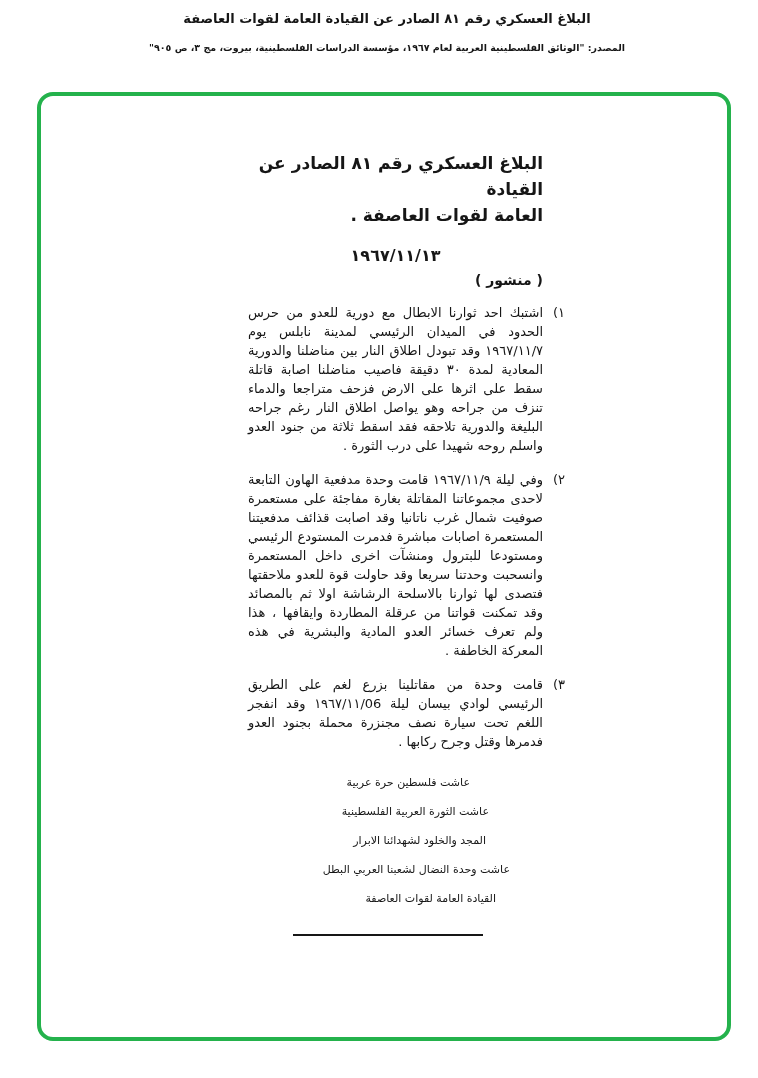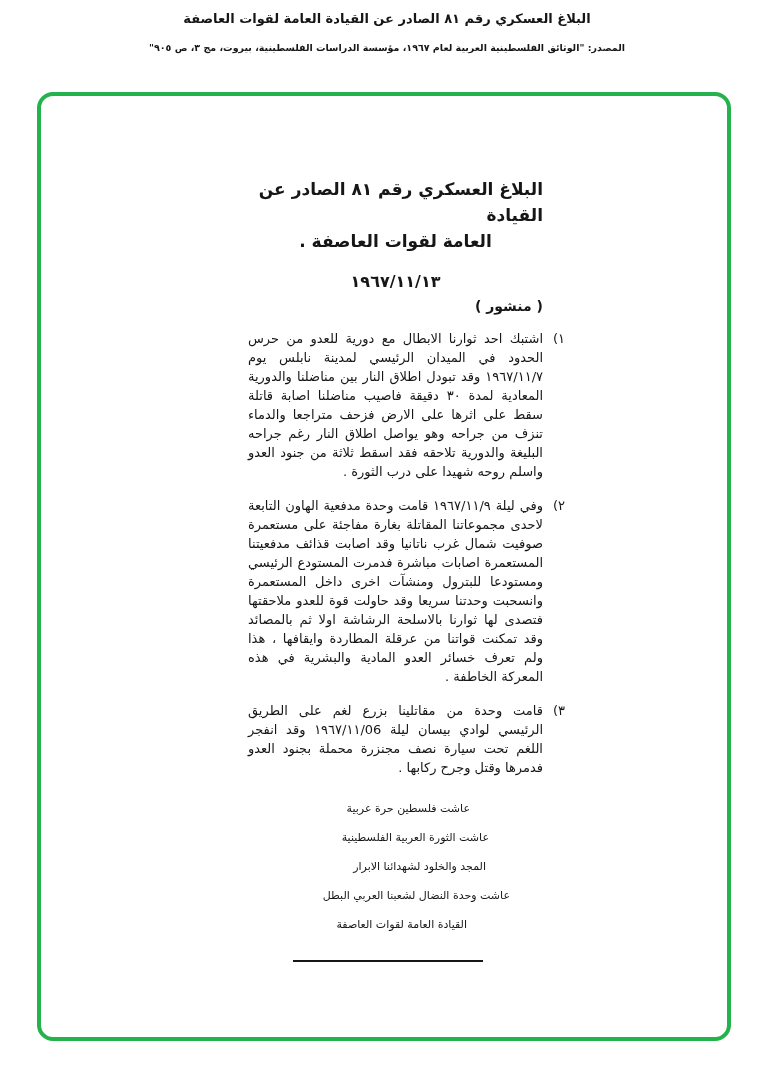--- a/index.html
+++ b/index.html
@@ -18,39 +18,39 @@
   
   .frame{
     position:absolute;left:37px;top:92px;width:686px;height:941px;
     border:4px solid #24b24c;border-radius:16px;background:#ffffff;
   }
 
   
   .scan{
     position:relative;direction:rtl;
     width:295px;margin-left:auto;margin-right:184px;
-    padding-top:80px;
+    padding-top:54px;
   }
   .title{font-size:17px;font-weight:bold;line-height:26px;}
   .title .l1{text-align:right;}
-  .title .l2{text-align:center;}
+  .title .l2{text-align:right;}
   .date{font-size:16px;font-weight:bold;text-align:center;margin-top:18px;letter-spacing:1.5px;}
   .published{font-size:14px;font-weight:bold;text-align:right;margin-top:7px;letter-spacing:1px;}
 
   .para{position:relative;margin-top:15px;font-size:13px;line-height:19px;}
   .pnum{position:absolute;right:-22px;top:0;font-size:13px;}
   .ptext{text-align:justify;}
 
   .closing{margin-top:22px;font-size:11px;}
   .cline{line-height:19px;margin-top:10px;text-align:right;}
   .c1{margin-right:73px;}
   .c2{margin-right:54px;}
   .c3{margin-right:33px;}
   .c4{margin-right:57px;}
-  .c5{margin-right:76px;}
+  .c5{margin-right:47px;}
 
   .endline{width:190px;height:2px;background:#171717;margin:26px 60px 0 auto;}
 </style>
 </head>
 <body>
 
 <div class="page">
 
   <header class="doc-header">
     <div class="hdr-title">البلاغ العسكري رقم ٨١ الصادر عن القيادة العامة لقوات العاصفة</div>

